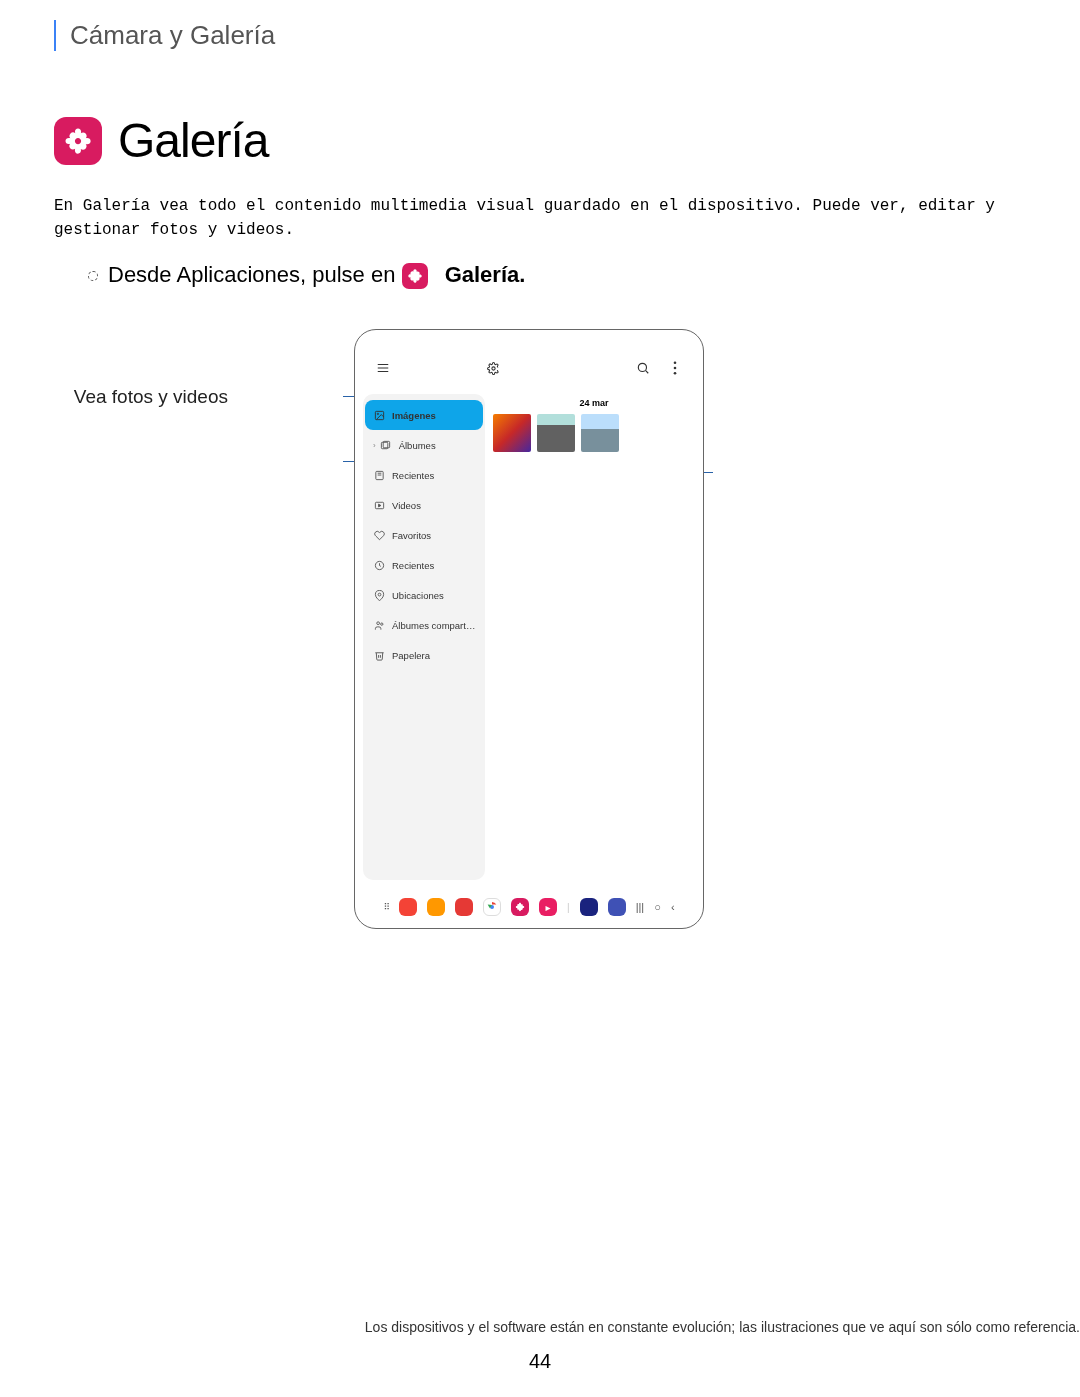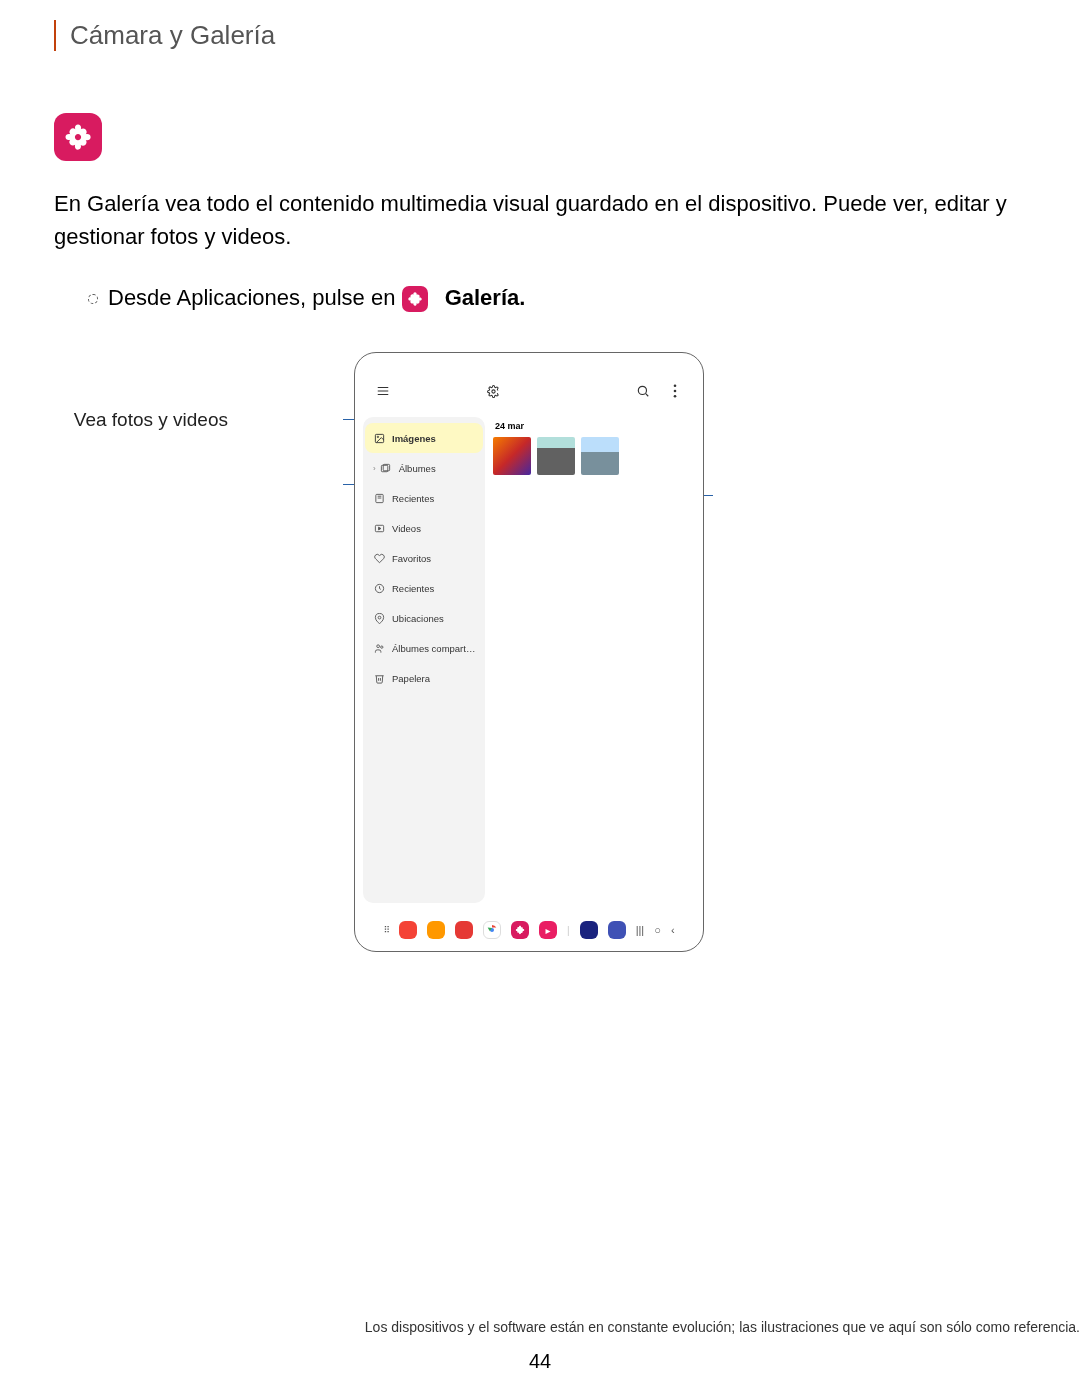--- a/index.html
+++ b/index.html
@@ -8,21 +8,21 @@
     height: 1397px;
     font-family: -apple-system, BlinkMacSystemFont, "Segoe UI", Arial, sans-serif;
     color: #000;
     background: #fff;
     position: relative;
   }
   .page {
     padding: 20px 60px 0 54px;
   }
   .header-border {
-    border-left: 2px solid #c2410c;
+    border-left: 2px solid #3b82f6;
     padding-left: 14px;
     margin-bottom: 62px;
   }
   .breadcrumb {
     font-size: 26px;
     color: #555;
     font-weight: 400;
   }
   .title-row {
     display: flex;
@@ -39,23 +39,24 @@
     align-items: center;
     justify-content: center;
   }
   .flower-svg { fill: #fff; }
   .page-title {
     font-size: 48px;
     font-weight: 400;
     letter-spacing: -1px;
   }
   .intro {
-    font-size: 22px;
+    font-size: 16px;
     line-height: 1.5;
-    margin-bottom: 32px;
+    margin-bottom: 20px;
+    font-family: Liberation Mono, monospace;
   }
   .instruction-row {
     display: flex;
     align-items: center;
     gap: 10px;
     padding-left: 34px;
     font-size: 22px;
     margin-bottom: 40px;
   }
   .bullet-circle {
@@ -127,25 +128,25 @@
     align-items: center;
     gap: 7px;
     font-size: 9.5px;
     padding: 9px 8px;
     color: #333;
     border-radius: 8px;
     white-space: nowrap;
     overflow: hidden;
     text-overflow: ellipsis;
   }
-  .side-item.active { background: #fef9c3; font-weight:600; }
+  .side-item.active { background: #0ea5e9; font-weight:600; }
   .side-icon { width:12px; height:12px; flex-shrink:0; display:flex; align-items:center; justify-content:center; }
   .chev { font-size:8px; color:#888; margin-right:-3px;}
 
-  .main-col { flex:1; padding: 4px 2px; }
+  .main-col { flex:1; padding: 4px 2px; text-align: center; }
   .date-label { font-size: 9px; font-weight:700; margin-bottom:6px; padding-left:2px; }
   .thumbs { display:flex; gap:6px; }
   .thumb {
     width: 38px; height: 38px;
     border-radius: 2px;
   }
   .thumb:nth-child(1){ background: linear-gradient(135deg,#f57c00,#c62828,#4527a0); }
   .thumb:nth-child(2){ background: linear-gradient(180deg,#b2dfdb 30%,#616161 30%); }
   .thumb:nth-child(3){ background: linear-gradient(180deg,#bbdefb 40%,#78909c 40%); }
 
@@ -209,20 +210,21 @@
   <div class="header-border">
     <div class="breadcrumb">Cámara y Galería</div>
   </div>
 
   <div class="title-row">
     <div class="gallery-icon-large">
       <svg width="30" height="30" viewBox="0 0 24 24" class="flower-svg">
           <path d="M12 2c1.5 0 2.5 1.2 2.5 2.7 0 .4-.1.8-.2 1.1 1.1-.9 2.7-.9 3.8.2 1.1 1.1 1.1 2.7.2 3.8.3-.1.7-.2 1.1-.2 1.5 0 2.7 1 2.7 2.5S20.8 14.5 19.3 14.5c-.4 0-.8-.1-1.1-.2.9 1.1.9 2.7-.2 3.8-1.1 1.1-2.7 1.1-3.8.2.1.3.2.7.2 1.1 0 1.5-1 2.7-2.5 2.7S9.5 20.8 9.5 19.3c0-.4.1-.8.2-1.1-1.1.9-2.7.9-3.8-.2-1.1-1.1-1.1-2.7-.2-3.8-.3.1-.7.2-1.1.2C3.2 14.5 2 13.5 2 12s1.2-2.5 2.7-2.5c.4 0 .8.1 1.1.2-.9-1.1-.9-2.7.2-3.8 1.1-1.1 2.7-1.1 3.8-.2-.1-.3-.2-.7-.2-1.1C9.5 3.2 10.5 2 12 2zm0 7.5c-1.4 0-2.5 1.1-2.5 2.5s1.1 2.5 2.5 2.5 2.5-1.1 2.5-2.5-1.1-2.5-2.5-2.5z"></path>
         </svg>
     </div>
+    <h1 class="page-title">Galería</h1>
   </div>
 
   <p class="intro">En Galería vea todo el contenido multimedia visual guardado en el dispositivo. Puede ver, editar y gestionar fotos y videos.</p>
 
   <div class="instruction-row">
     <span class="bullet-circle"></span>
     <span>
       <span>Desde Aplicaciones, pulse en </span>
       <span class="gallery-icon-small">
         <svg width="16" height="16" viewBox="0 0 24 24" class="flower-svg">

